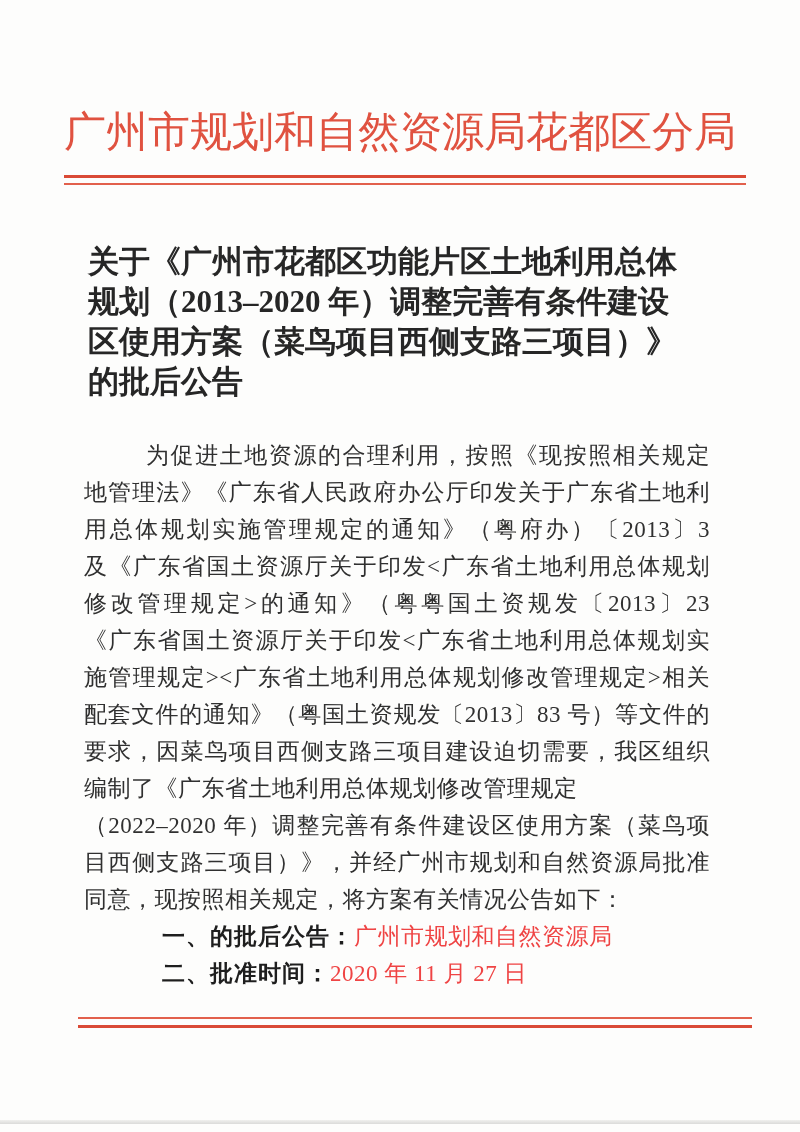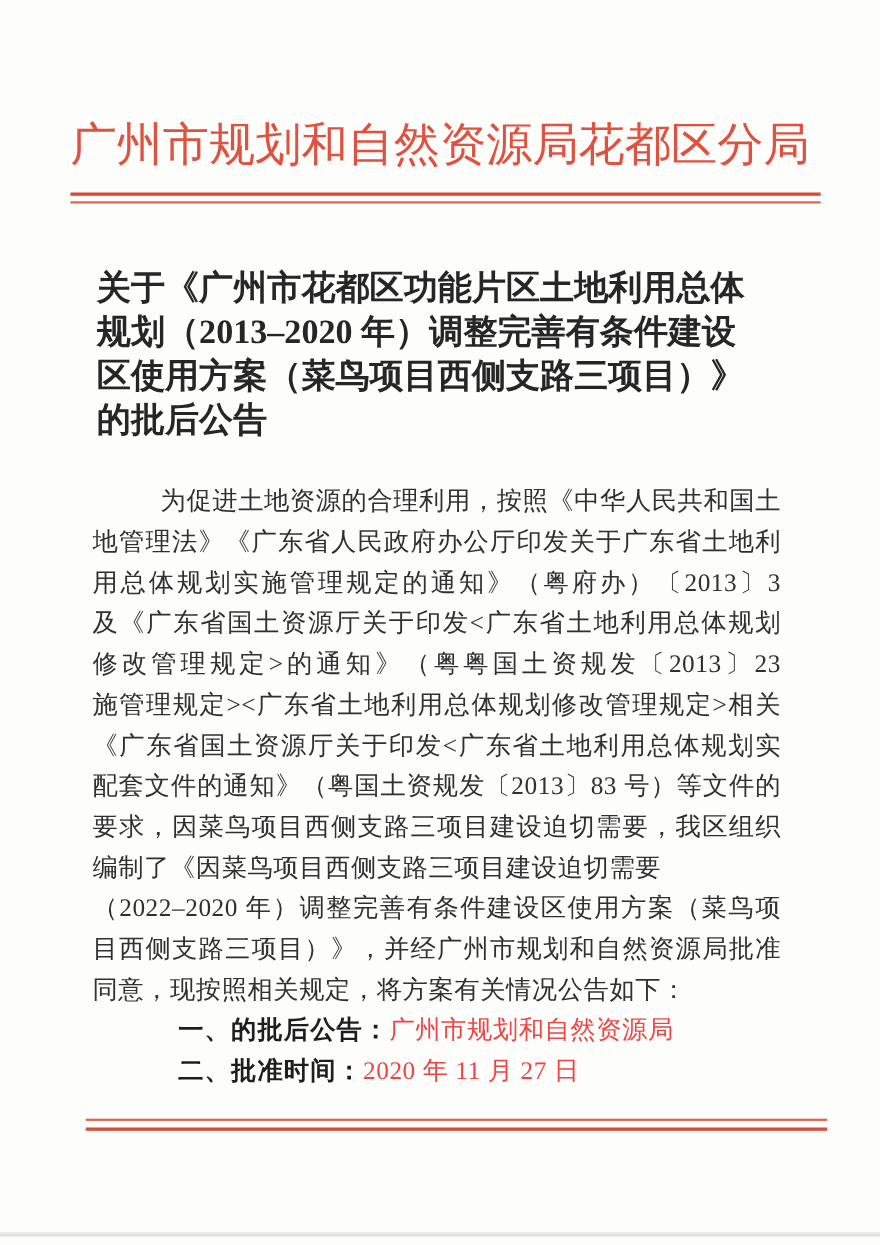--- a/index.html
+++ b/index.html
@@ -132,30 +132,30 @@
   <div class="hr-thin"></div>
 
   <h1 class="doc-title">
     <div class="title-line">关于《广州市花都区功能片区土地利用总体</div>
     <div class="title-line">规划（2013–2020 年）调整完善有条件建设</div>
     <div class="title-line">区使用方案（菜鸟项目西侧支路三项目）》</div>
     <div class="title-line">的批后公告</div>
   </h1>
 
   <div class="body-block">
-    <div class="bl justify indent">为促进土地资源的合理利用，按照《中华人民共和国土</div>
+    <div class="bl justify indent">为促进土地资源的合理利用，按照《现按照相关规定</div>
     <div class="bl justify">地管理法》《广东省人民政府办公厅印发关于广东省土地利</div>
     <div class="bl justify">用总体规划实施管理规定的通知》（粤府办）〔2013〕3 号）</div>
     <div class="bl justify">及《广东省国土资源厅关于印发&lt;广东省土地利用总体规划</div>
     <div class="bl justify">修改管理规定&gt;的通知》（粤粤国土资规发〔2013〕23 号）、</div>
+    <div class="bl justify">《广东省国土资源厅关于印发&lt;广东省土地利用总体规划实</div>
     <div class="bl justify">施管理规定&gt;&lt;广东省土地利用总体规划修改管理规定&gt;相关</div>
-    <div class="bl justify">《广东省国土资源厅关于印发&lt;广东省土地利用总体规划实</div>
     <div class="bl justify">配套文件的通知》（粤国土资规发〔2013〕83 号）等文件的</div>
     <div class="bl justify">要求，因菜鸟项目西侧支路三项目建设迫切需要，我区组织</div>
-    <div class="bl">编制了《因菜鸟项目西侧支路三项目建设迫切需要</div>
+    <div class="bl">编制了《广东省土地利用总体规划修改管理规定</div>
     <div class="bl justify">（2022–2020 年）调整完善有条件建设区使用方案（菜鸟项</div>
     <div class="bl justify">目西侧支路三项目）》，并经广州市规划和自然资源局批准</div>
     <div class="bl">同意，现按照相关规定，将方案有关情况公告如下：</div>
 
     <div class="bl item">
       <span class="label">一、的批后公告：</span><span class="value">广州市规划和自然资源局</span>
     </div>
     <div class="bl item">
       <span class="label">二、批准时间：</span><span class="value">2020 年 11 月 27 日</span>
     </div>

